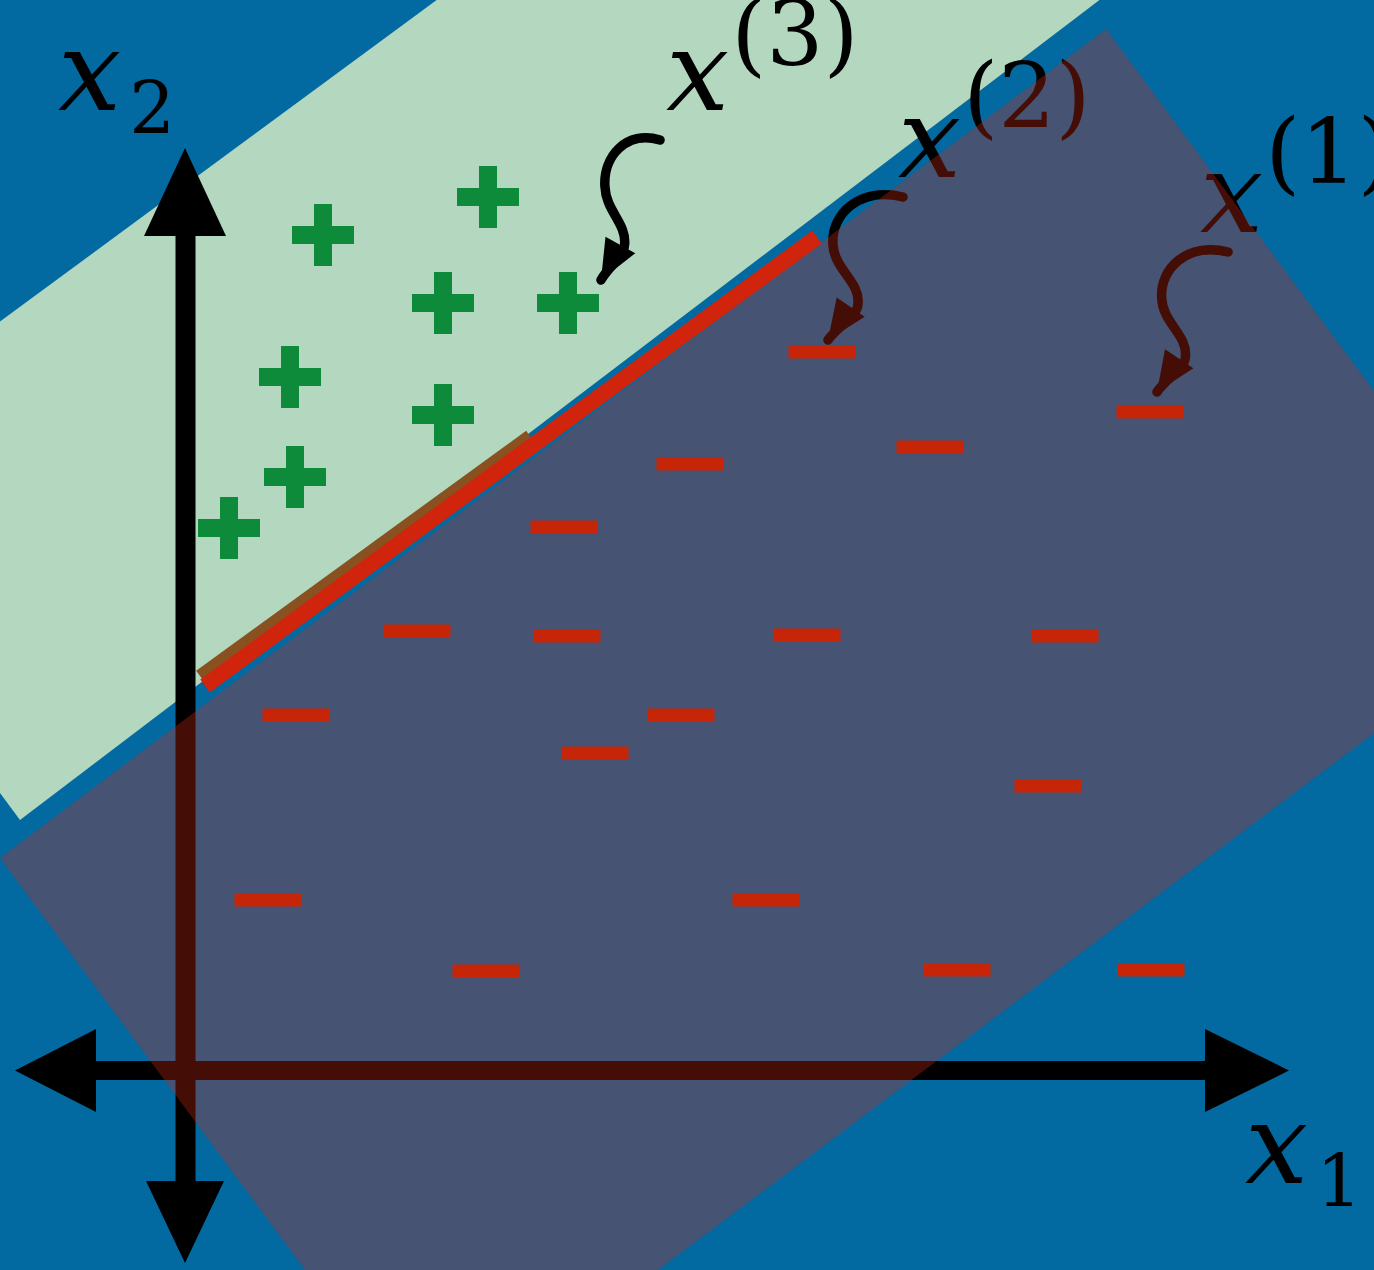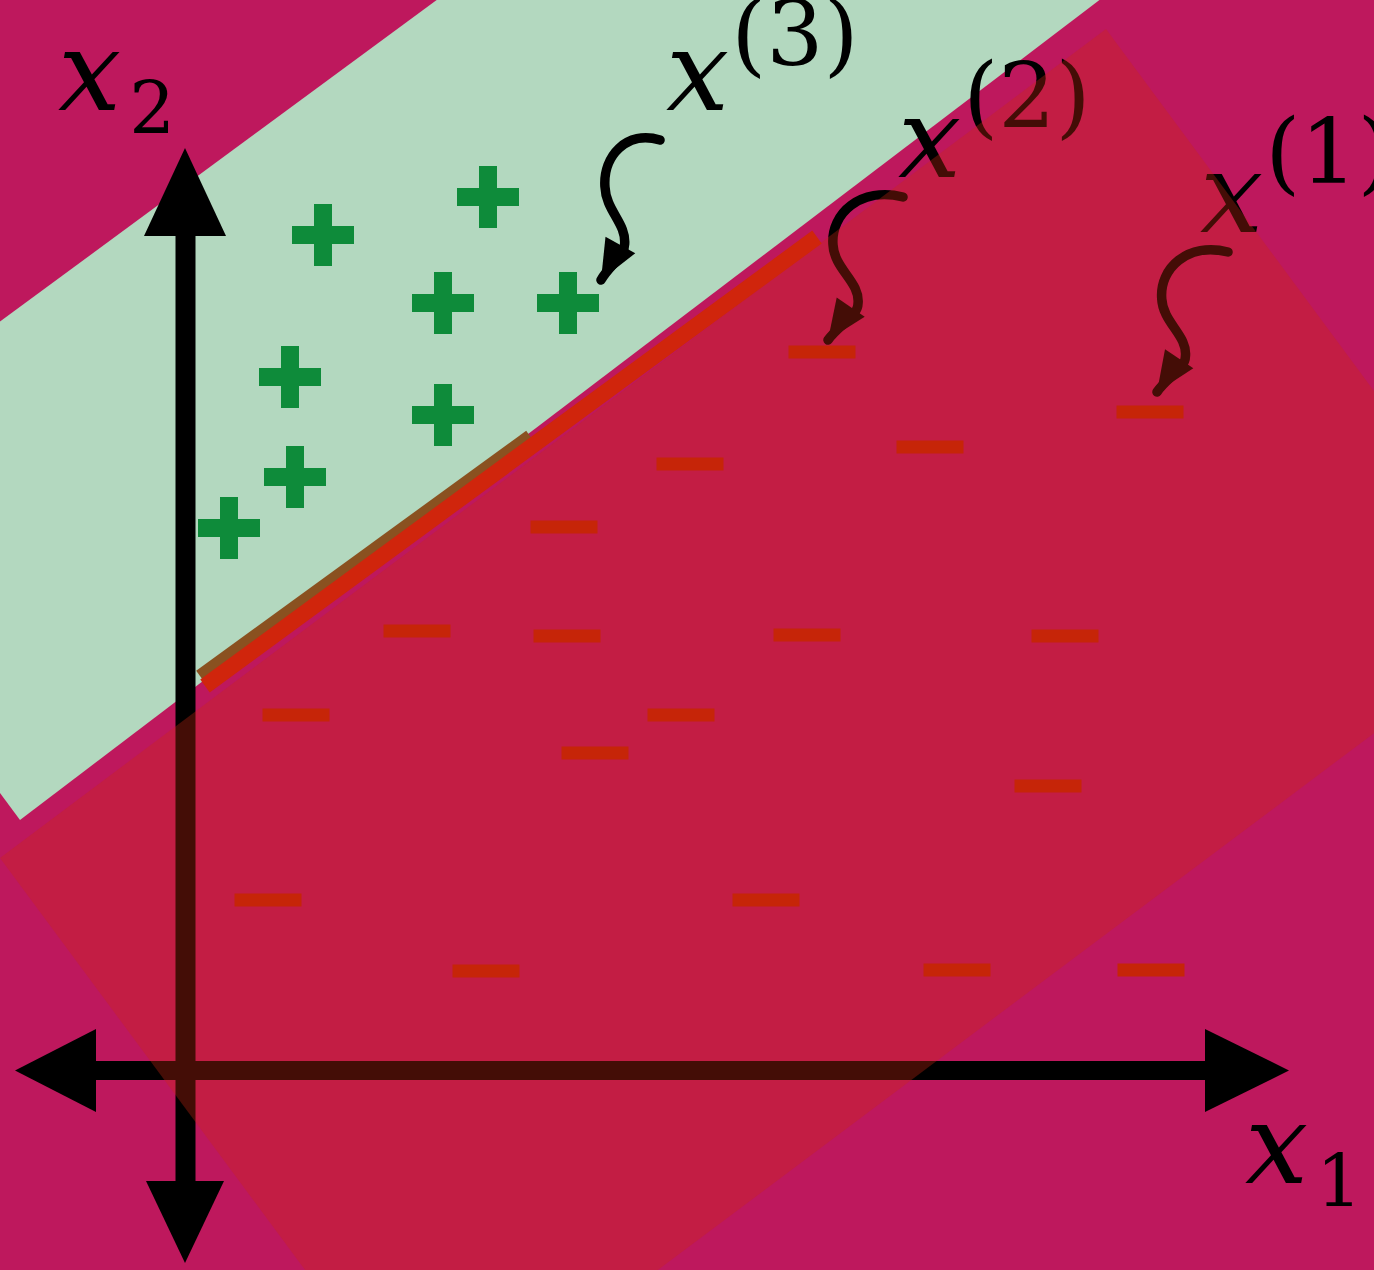--- a/index.html
+++ b/index.html
@@ -1,16 +1,16 @@
 <!DOCTYPE html>
 <html><head>
 <meta charset="utf-8">
 <style>
   html,body{margin:0;padding:0;background:#ffffff;}
-  .stage{position:relative;width:1374px;height:1270px;overflow:hidden;background:#be185d;}
+  .stage{position:relative;width:1374px;height:1270px;overflow:hidden;background:#0369a1;}
   svg{display:block;}
   .mlabel{font-family:"DejaVu Serif","Liberation Serif",serif;font-style:italic;font-size:112px;fill:#000;}
   .mscript{font-style:normal;font-size:72px;}
   .msup{font-style:normal;font-size:90px;}
 </style>
 </head>
 <body>
 
 <div class="stage">
   <svg id="fig" width="1374" height="1270" viewBox="0 0 1374 1270">

